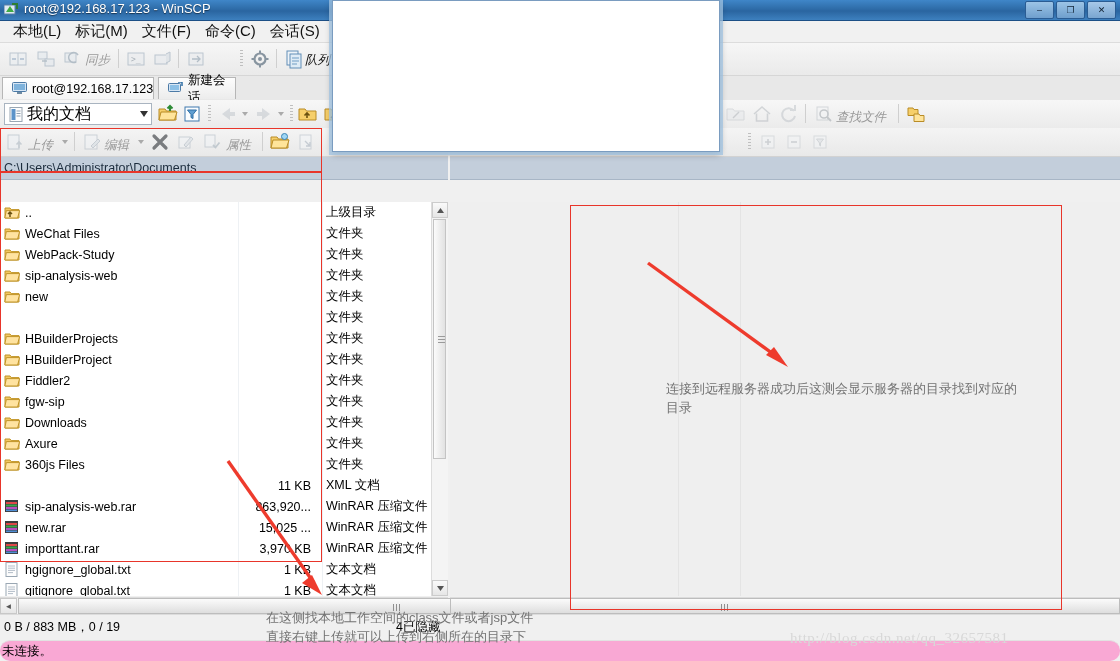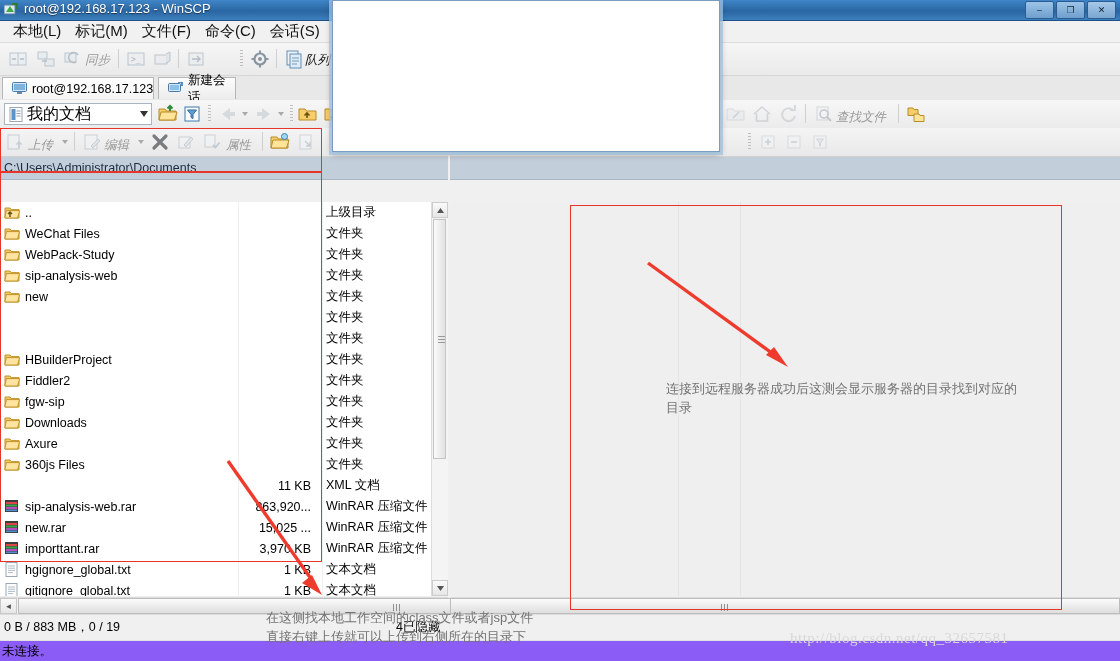--- a/index.html
+++ b/index.html
@@ -158,22 +158,22 @@
   
   .pane-status{
     position:absolute;left:0;bottom:0;width:100%;height:26px;
     background:#f0f0f0;border-top:1px solid #dcdcdc;box-sizing:border-box;
     display:flex;align-items:center;font-size:12.5px;
   }
 
   
   .statusbar{
     position:absolute;left:0;top:640px;width:1120px;height:21px;
-    background:#8b5cf6;font-size:12.5px;display:flex;align-items:center;
-    border-top:1px solid #e2e2e2;box-sizing:border-box;
+    background:#f9a8d4;font-size:12.5px;display:flex;align-items:center;
+    border-top:1px solid #e2e2e2;box-sizing:border-box;border-radius:10px;
   }
 
   
   .popup{
     position:absolute;left:332px;top:0px;width:388px;height:152px;
     background:#fff;border:1px solid #7a9cc0;
     box-shadow:0 0 0 3px rgba(160,195,225,.75),0 2px 7px rgba(0,0,0,.35);
     box-sizing:border-box;
   }
 
@@ -503,20 +503,29 @@
               <span>new</span>
             </div>
             <div class="c-size"></div>
             <div class="c-type">文件夹</div>
           </div>
           <div class="row">
             <div class="c-size"></div>
             <div class="c-type">文件夹</div>
           </div>
           <div class="row">
+            <div class="c-name">
+              <span>
+                <svg width="16" height="15" viewBox="0 0 16 15">
+                  <path d="M1 3 h5 l1.2 1.6 H15 v8.4 H1 Z" fill="#f3c963" stroke="#c09428"></path>
+                  <path d="M2.3 5.6 H15.6 l-2 7.4 H0.8 Z" fill="#ffe3a0" stroke="#c09428"></path>
+                </svg>
+              </span>
+              <span>HBuilderProjects</span>
+            </div>
             <div class="c-size"></div>
             <div class="c-type">文件夹</div>
           </div>
           <div class="row">
             <div class="c-name">
               <span>
                 <svg width="16" height="15" viewBox="0 0 16 15">
                   <path d="M1 3 h5 l1.2 1.6 H15 v8.4 H1 Z" fill="#f3c963" stroke="#c09428"></path>
                   <path d="M2.3 5.6 H15.6 l-2 7.4 H0.8 Z" fill="#ffe3a0" stroke="#c09428"></path>
                 </svg>

